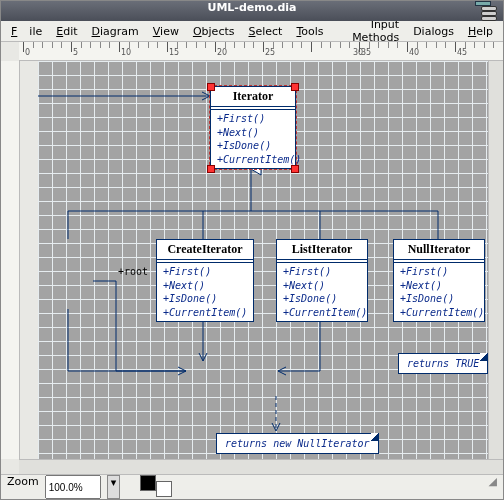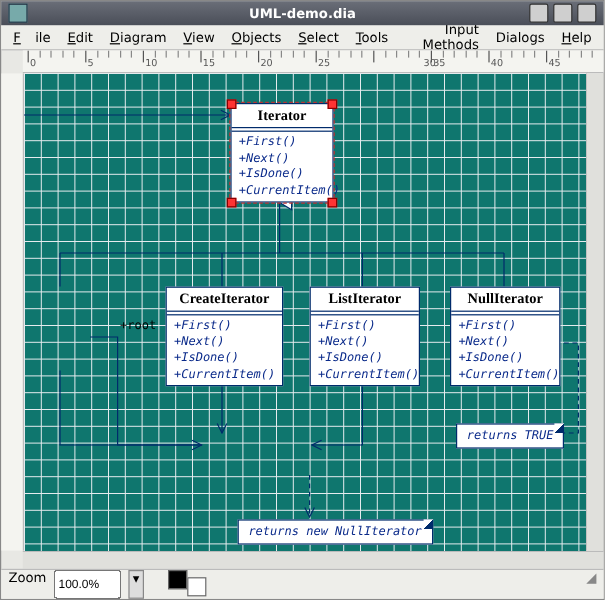--- a/index.html
+++ b/index.html
@@ -1,31 +1,31 @@
 <!DOCTYPE html>
 <html><head>
 <meta charset="utf-8">
 <style>
   html,body{margin:0;padding:0;font-family:"DejaVu Sans",Arial,sans-serif;font-size:11px;color:#000;background:#dcdcdc;}
   .window{width:504px;height:500px;background:#e8e8e4;display:flex;flex-direction:column;border:1px solid #888;box-sizing:border-box;}
-  .titlebar{height:20px;background:linear-gradient(#6a6e78,#4a4e58);color:#fff;display:flex;align-items:center;padding:0 6px;font-size:11px;}
+  .titlebar{height:20px;background:linear-gradient(#6a6e78,#4a4e58);color:#fff;display:flex;align-items:flex-end;padding:0 6px;font-size:11px;flex-direction:column;}
   .titlebar .spacer{flex:1}
   .titlebar .title{position:absolute;left:0;right:0;text-align:center;font-weight:bold;}
   .titlebar .btn{width:14px;height:14px;margin-left:4px;background:#cfcfcf;border:1px solid #333;border-radius:2px;}
   .titlebar .icon{width:14px;height:14px;background:#7aa;display:inline-block;margin-right:6px;border:1px solid #234;}
   .menubar{height:20px;background:#eeeeea;border-bottom:1px solid #bbb;display:flex;align-items:center;padding:0 4px;gap:2px;}
   .menubar span{padding:2px 6px;cursor:default;text-align:right;}
   .menubar span u{text-decoration:underline;}
   .ruler-h{height:18px;background:#f4f4f0;border-bottom:1px solid #bbb;position:relative;font-size:8px;color:#555;overflow:hidden;margin-left:18px;}
   .ruler-h .tick{position:absolute;top:0;width:1px;height:6px;background:#888;}
   .ruler-h .tick.major{height:10px;background:#555;}
   .ruler-h .lbl{position:absolute;top:6px;}
   .work{flex:1;display:flex;overflow:hidden;position:relative;}
   .ruler-v{width:18px;background:#f4f4f0;border-right:1px solid #bbb;}
-  .canvas-wrap{flex:1;overflow:auto;background:#0f766e;position:relative;}
+  .canvas-wrap{flex:1;overflow:auto;background:#a3a3a3;position:relative;margin-left:18px;}
   .canvas{width:600px;height:500px;position:relative;
     background-image:linear-gradient(#e6ecef 1px,transparent 1px),linear-gradient(90deg,#e6ecef 1px,transparent 1px);
     background-size:14px 14px;
   }
   .scrollbar-v{width:14px;background:#e0e0dc;border-left:1px solid #bbb;}
   .scrollbar-h{height:14px;background:#e0e0dc;border-top:1px solid #bbb;margin-left:18px;}
   .statusbar{height:24px;background:#eeeeea;border-top:1px solid #bbb;display:flex;padding:0 6px;gap:6px;}
   .statusbar input{width:48px;font-size:10px;padding:1px 2px;}
   .statusbar .swatch{width:14px;height:14px;border:1px solid #666;display:inline-block;}
   .umlbox{position:absolute;background:#fff;border:1px solid #002b6b;box-shadow:0 0 0 1px rgba(0,43,107,.0);}

